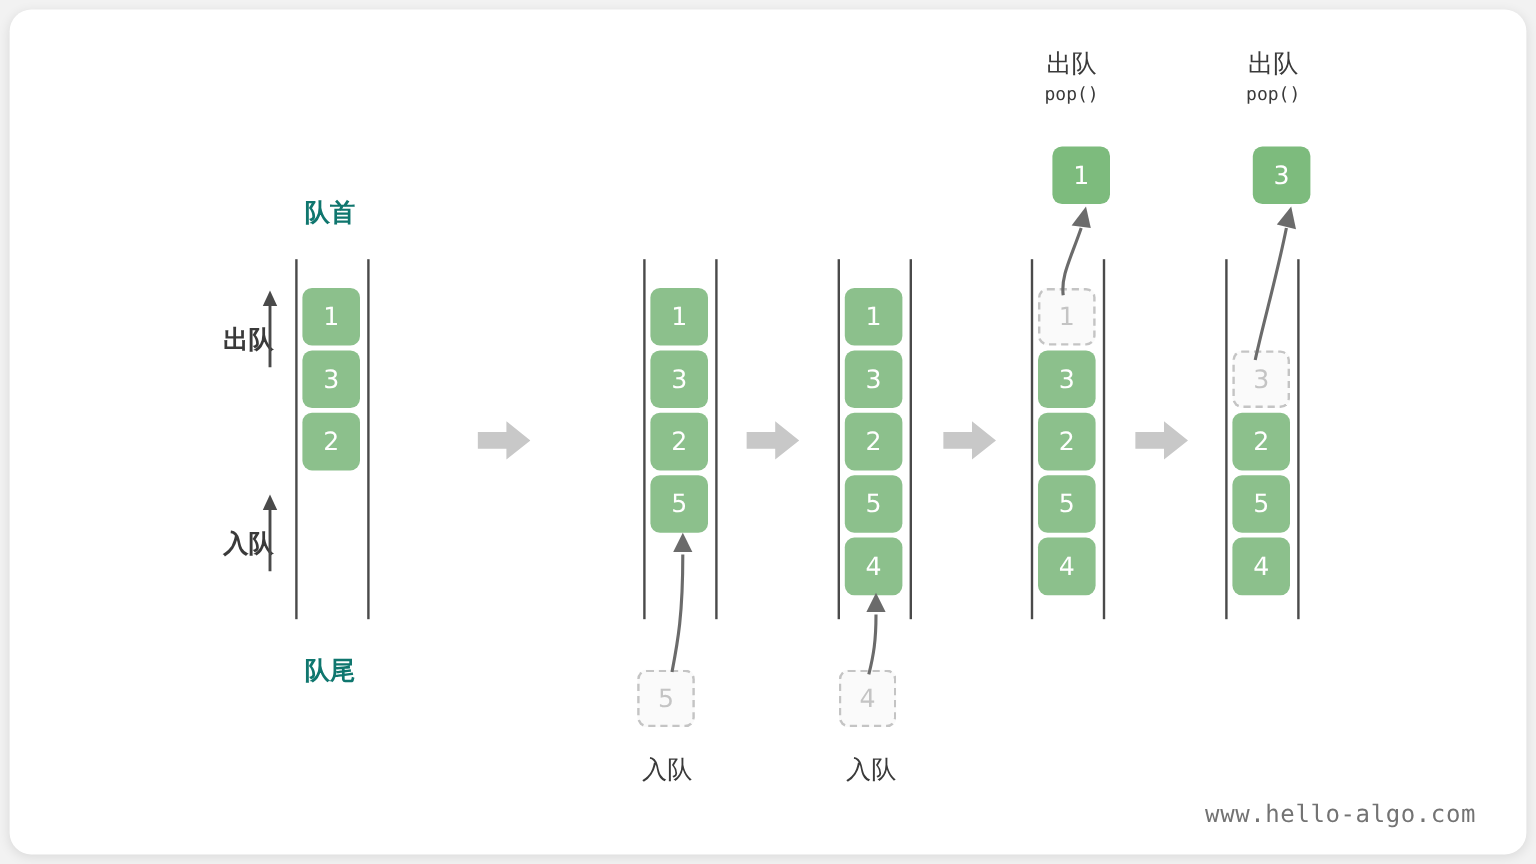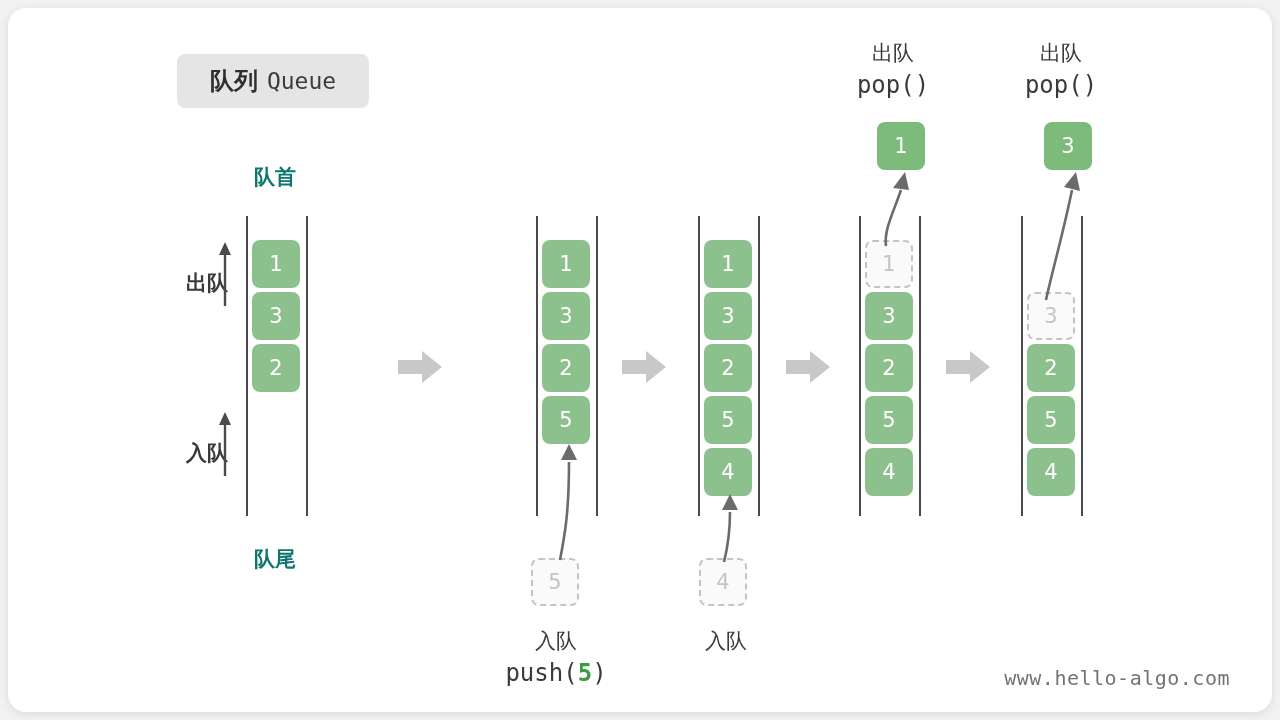--- a/index.html
+++ b/index.html
@@ -119,21 +119,21 @@
     width: 190px;
     text-align: center;
     line-height: 1.45;
   }
   .op-cn {
     font-size: 21px;
     color: #3a3a3a;
     display: block;
   }
   .op-code {
-    font-size: 24px;
+    font-size: 15px;
     color: #3a3a3a;
     font-family: "DejaVu Sans Mono", "Liberation Mono", monospace;
     display: block;
   }
   .op-code .num { color: #3f9b3f; font-weight: bold; }
 
   
   .watermark {
     position: absolute;
     right: 42px;
@@ -143,24 +143,20 @@
     font-family: "DejaVu Sans Mono", "Liberation Mono", monospace;
     letter-spacing: 0.5px;
   }
 </style>
 </head>
 <body>
 
 <div id="stage">
   <div id="card">
 
-    <div class="title-badge">
-      <span class="title-cn">队列</span>
-      <span class="title-en">Queue</span>
-    </div>
 
     <div class="op-caption" style="left:790px; top:30px;">
       <span class="op-cn">出队</span>
       <span class="op-code"><span>pop(</span><span class="num"></span><span>)</span></span>
     </div>
     <div class="op-caption" style="left:958px; top:30px;">
       <span class="op-cn">出队</span>
       <span class="op-code"><span>pop(</span><span class="num"></span><span>)</span></span>
     </div>
 
@@ -220,21 +216,20 @@
       <div class="cell" style="left:6px; top:232px;">4</div>
     </div>
     <div class="cell ghost" style="position:absolute; left:691px; top:550px;">4</div>
     <svg class="curve" style="left:696px; top:482px;" width="60" height="75" viewBox="0 0 60 75">
       <path d="M 20,72 C 24,56 26,44 26,22" stroke="#6b6b6b" stroke-width="2.6" fill="none"></path>
       <polygon points="26,4 18,20 34,20" fill="#6b6b6b"></polygon>
     </svg>
 
     <div class="op-caption" style="left:453px; top:618px;">
       <span class="op-cn">入队</span>
-      <span class="op-code"><span>push(</span><span class="num">5</span><span>)</span></span>
     </div>
     <div class="op-caption" style="left:623px; top:618px;">
       <span class="op-cn">入队</span>
     </div>
 
     <svg class="step-arrow" style="left:778px; top:342px;" viewBox="0 0 44 34">
       <polygon points="0,10 24,10 24,1 44,17 24,33 24,24 0,24" fill="#c8c8c8"></polygon>
     </svg>
 
     <div class="col" style="left:851px; top:208px;">

